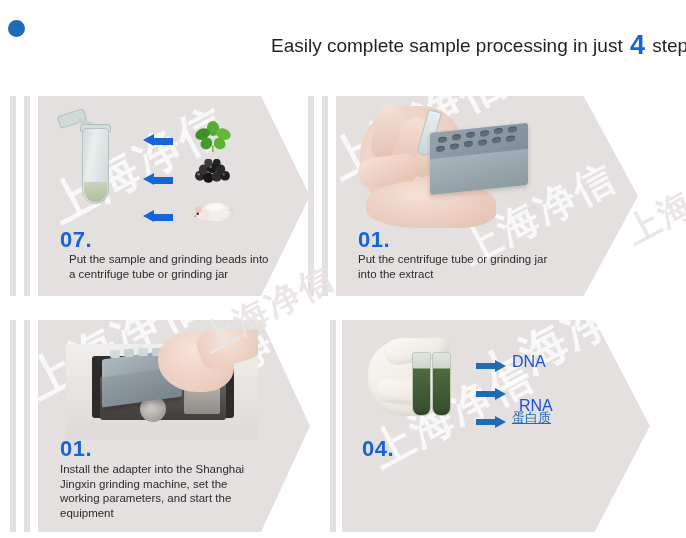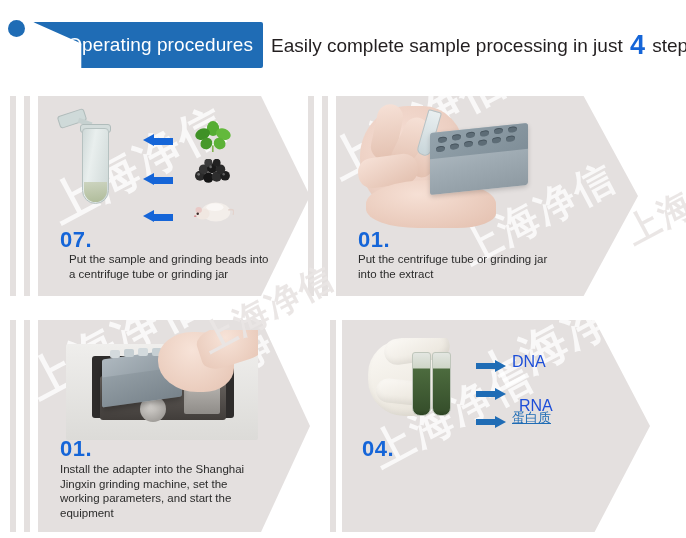--- a/index.html
+++ b/index.html
@@ -224,24 +224,20 @@
     position:absolute;color:#1f6cb5;font-size:13px;white-space:nowrap;
     font-family:"DejaVu Sans", sans-serif;
     text-decoration:underline;
   }
 </style>
 </head>
 <body>
 
 <div class="header">
   <div class="tag-dot"></div>
-  <div class="tag-wrap">
-    <div class="tag-shape"></div>
-    <div class="tag-label">Operating procedures</div>
-  </div>
   <div class="head-sub">
     <span>Easily complete sample processing in just</span>
     <span class="num">4</span>
     <span>steps:</span>
   </div>
 </div>
 
 <div class="panel" style="left:10px;top:96px;width:300px;height:200px;">
   <div class="stripe" style="left:0px;"></div>
   <div class="stripe" style="left:14px;"></div>

